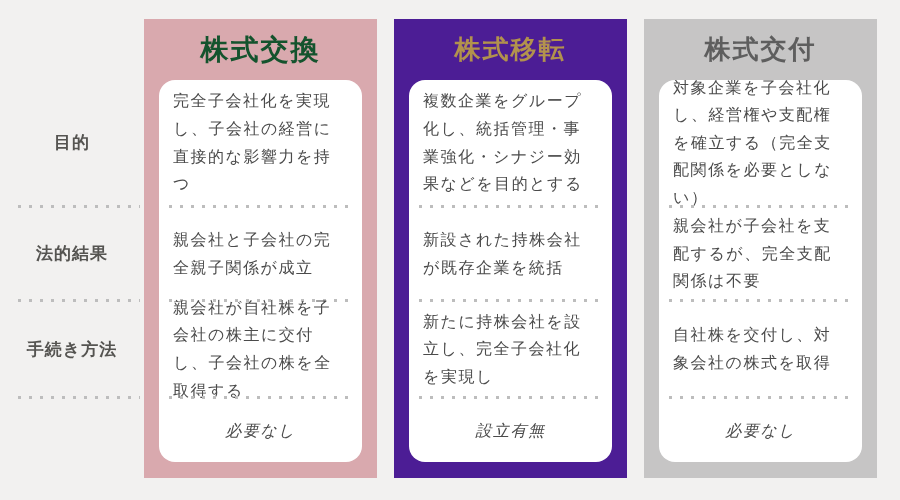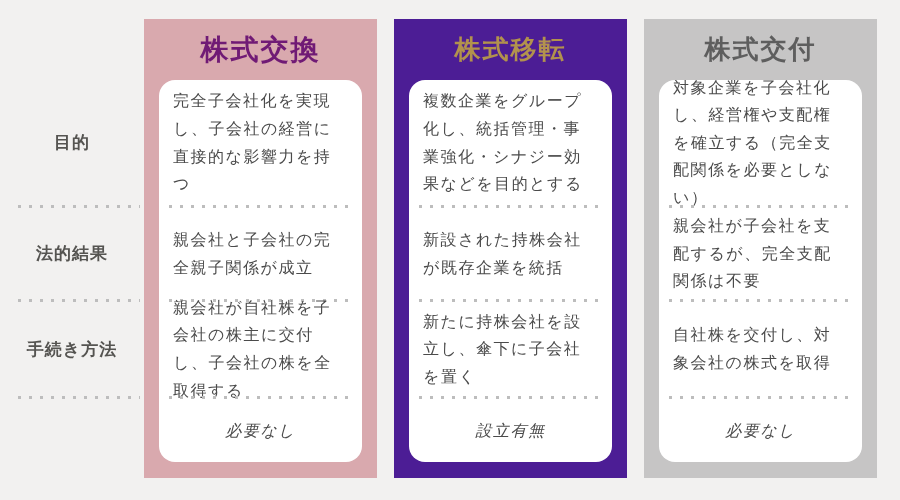--- a/index.html
+++ b/index.html
@@ -97,40 +97,40 @@
   <div class="label-col">
     <div class="label-cell r1">目的</div>
     <div class="sep"></div>
     <div class="label-cell r2">法的結果</div>
     <div class="sep"></div>
     <div class="label-cell r3">手続き方法</div>
     <div class="sep"></div>
   </div>
 
   <div class="col col-0" style="background: rgb(217, 169, 174);">
-    <div class="col-title" style="color: #701a75;">株式交換</div>
+    <div class="col-title" style="color: #14532d;">株式交換</div>
     <div class="card">
       <div class="cell r1">完全子会社化を実現し、子会社の経営に直接的な影響力を持つ</div>
       <div class="sep"></div>
       <div class="cell r2">親会社と子会社の完全親子関係が成立</div>
       <div class="sep"></div>
       <div class="cell r3">親会社が自社株を子会社の株主に交付し、子会社の株を全取得する</div>
       <div class="sep"></div>
       <div class="cell r4">必要なし</div>
     </div>
   </div>
 
   <div class="col col-1" style="background: #4c1d95;">
     <div class="col-title" style="color: rgb(178, 146, 77);">株式移転</div>
     <div class="card">
       <div class="cell r1">複数企業をグループ化し、統括管理・事業強化・シナジー効果などを目的とする</div>
       <div class="sep"></div>
       <div class="cell r2">新設された持株会社が既存企業を統括</div>
       <div class="sep"></div>
-      <div class="cell r3">新たに持株会社を設立し、傘下に子会社を置く</div>
+      <div class="cell r3">新たに持株会社を設立し、完全子会社化を実現し</div>
       <div class="sep"></div>
       <div class="cell r4">設立有無</div>
     </div>
   </div>
 
   <div class="col col-2" style="background: rgb(198, 197, 197);">
     <div class="col-title" style="color: rgb(94, 94, 94); text-align: center;">株式交付</div>
     <div class="card">
       <div class="cell r1">対象企業を子会社化し、経営権や支配権を確立する（完全支配関係を必要としない）</div>
       <div class="sep"></div>

